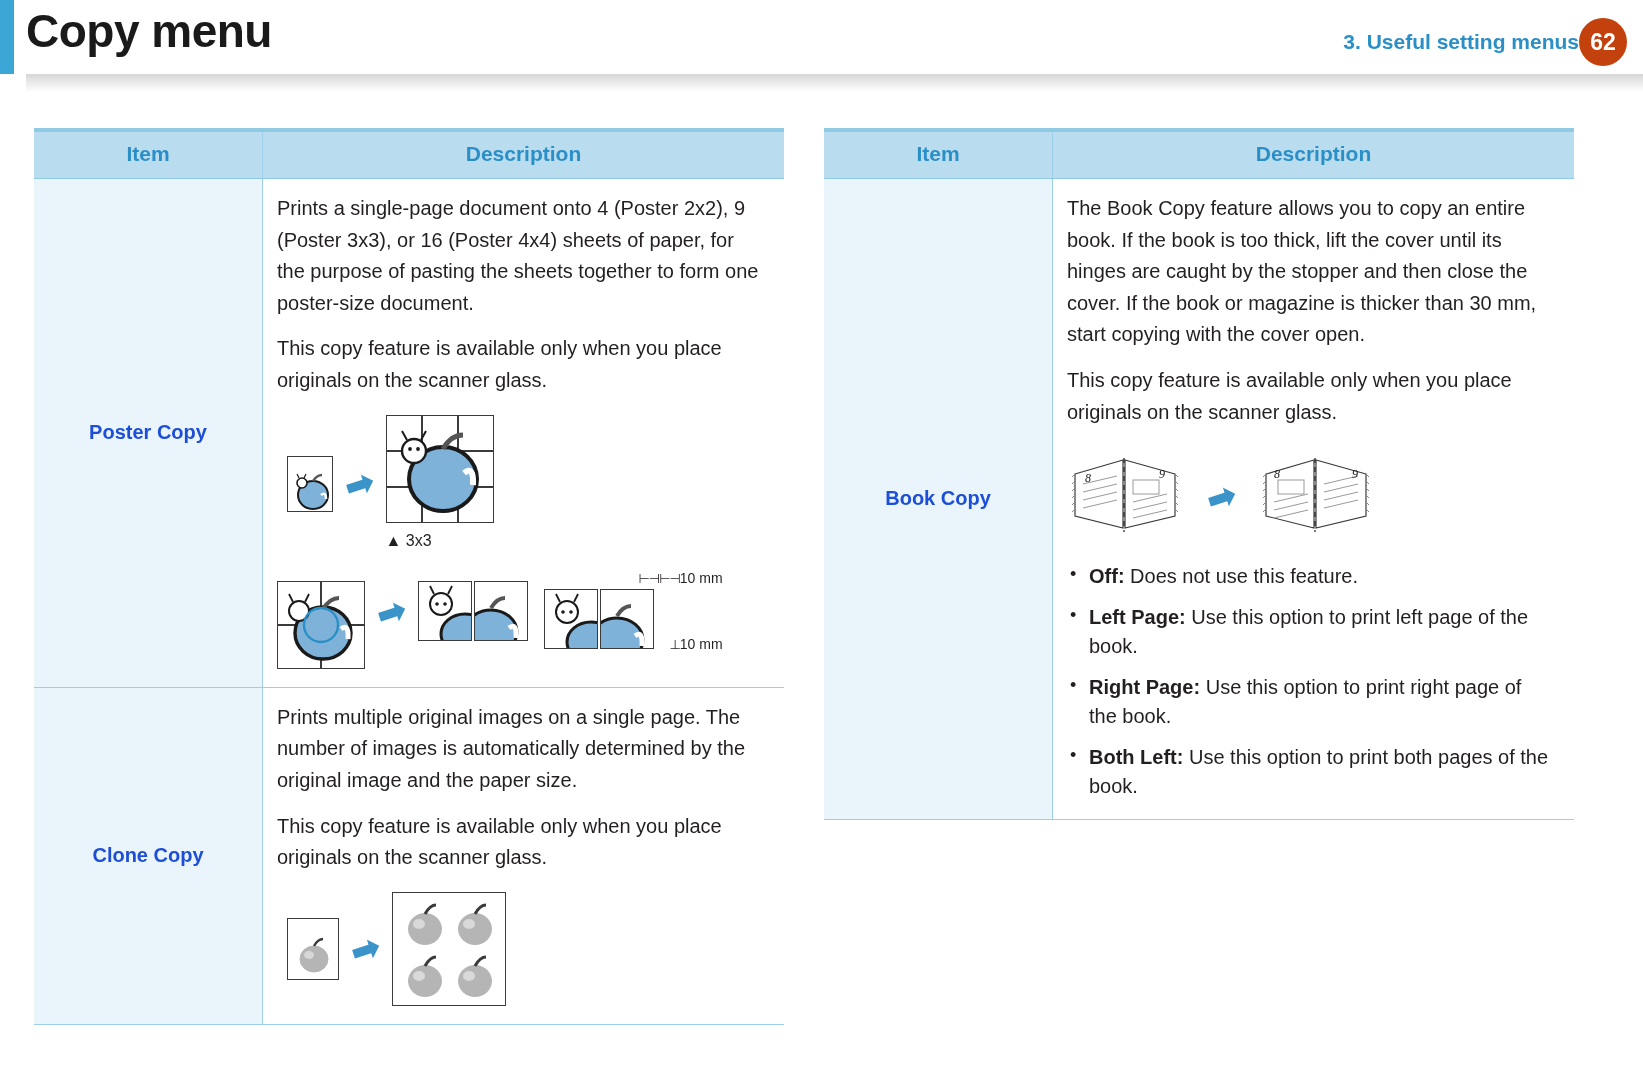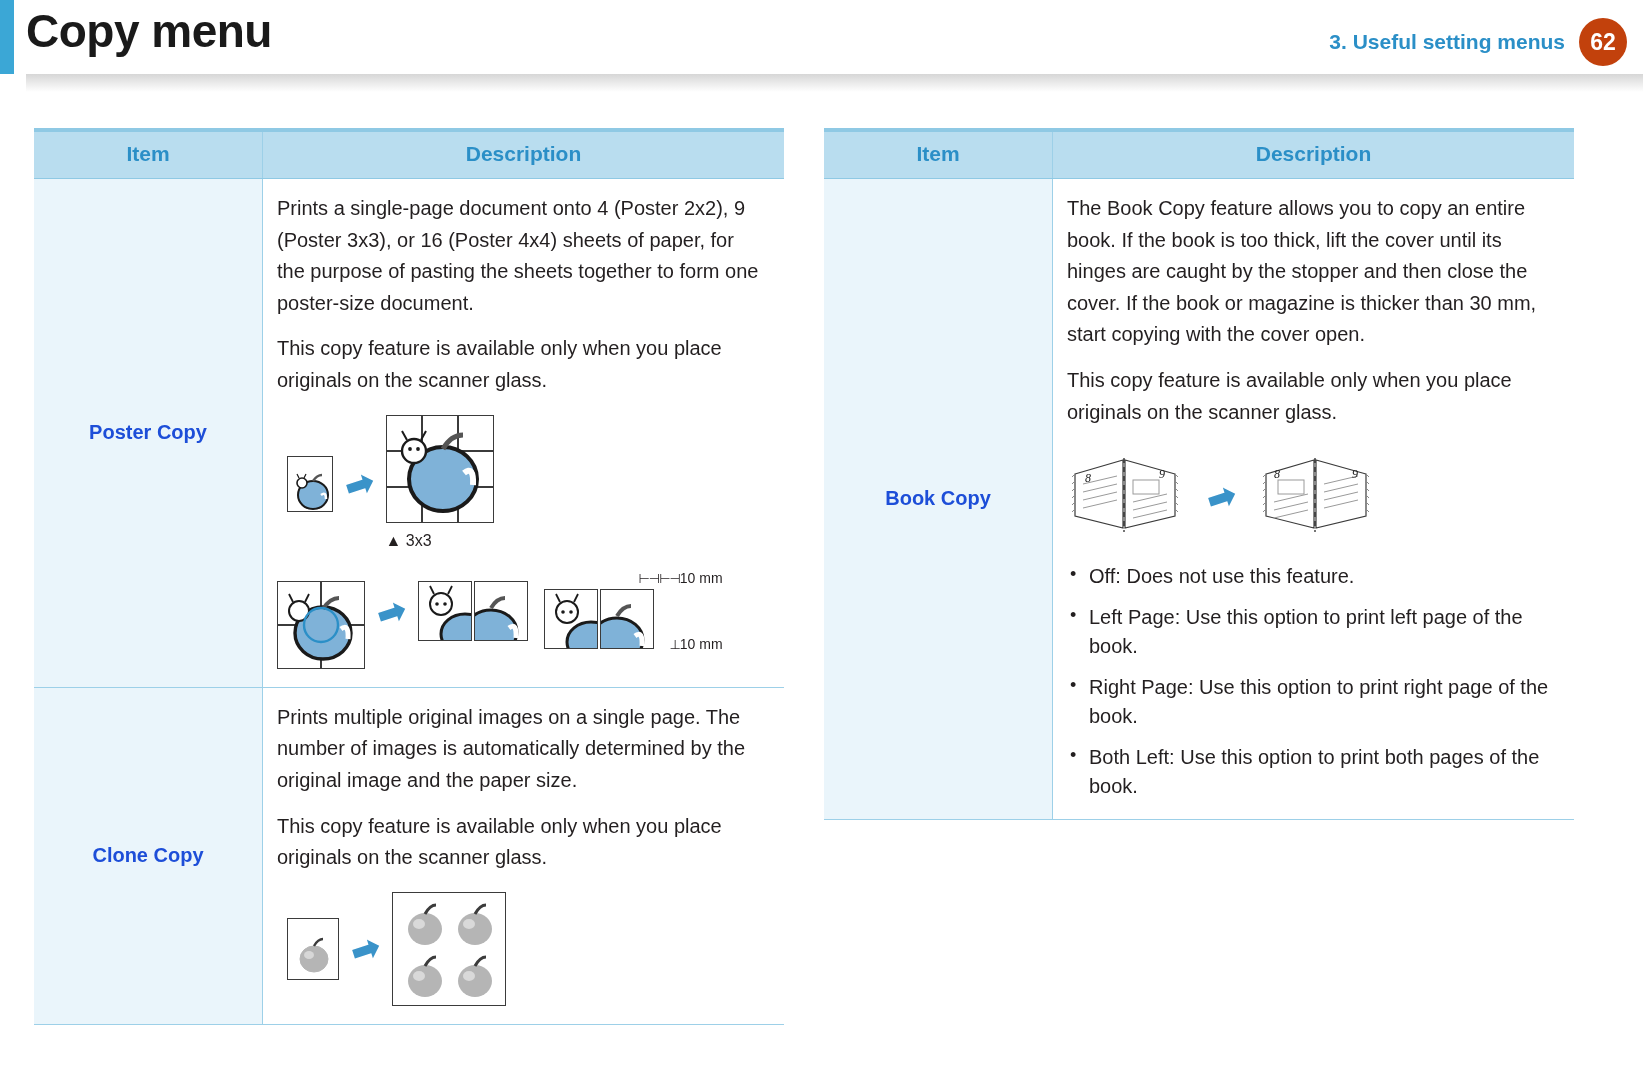--- a/index.html
+++ b/index.html
@@ -38,21 +38,20 @@
     color: #1a1a1a;
     letter-spacing: -0.5px;
     white-space: nowrap;
   }
   .header-right {
     position: absolute;
     right: 16px;
     top: 18px;
     display: flex;
     align-items: center;
-    gap: 14px;
   }
   .chapter-label {
     font-size: 21px;
     font-weight: bold;
     color: #2b8fc7;
     white-space: nowrap;
   }
   .page-number-badge {
     width: 48px;
     height: 48px;
@@ -146,21 +145,21 @@
   }
   ul.opts li:last-child { margin-bottom: 0; }
   ul.opts li::before {
     content: "\2022";
     position: absolute;
     left: 3px;
     top: -1px;
     color: #231f20;
     font-size: 18px;
   }
-  ul.opts b { font-weight: normal; }
+  ul.opts b { font-weight: bold; }
 
   
   .fig { margin-top: 18px; }
   .fig-row { display: flex; align-items: center; }
   .caption {
     font-size: 16px;
     color: #231f20;
     margin-top: 5px;
   }
   .arrow-blue {

